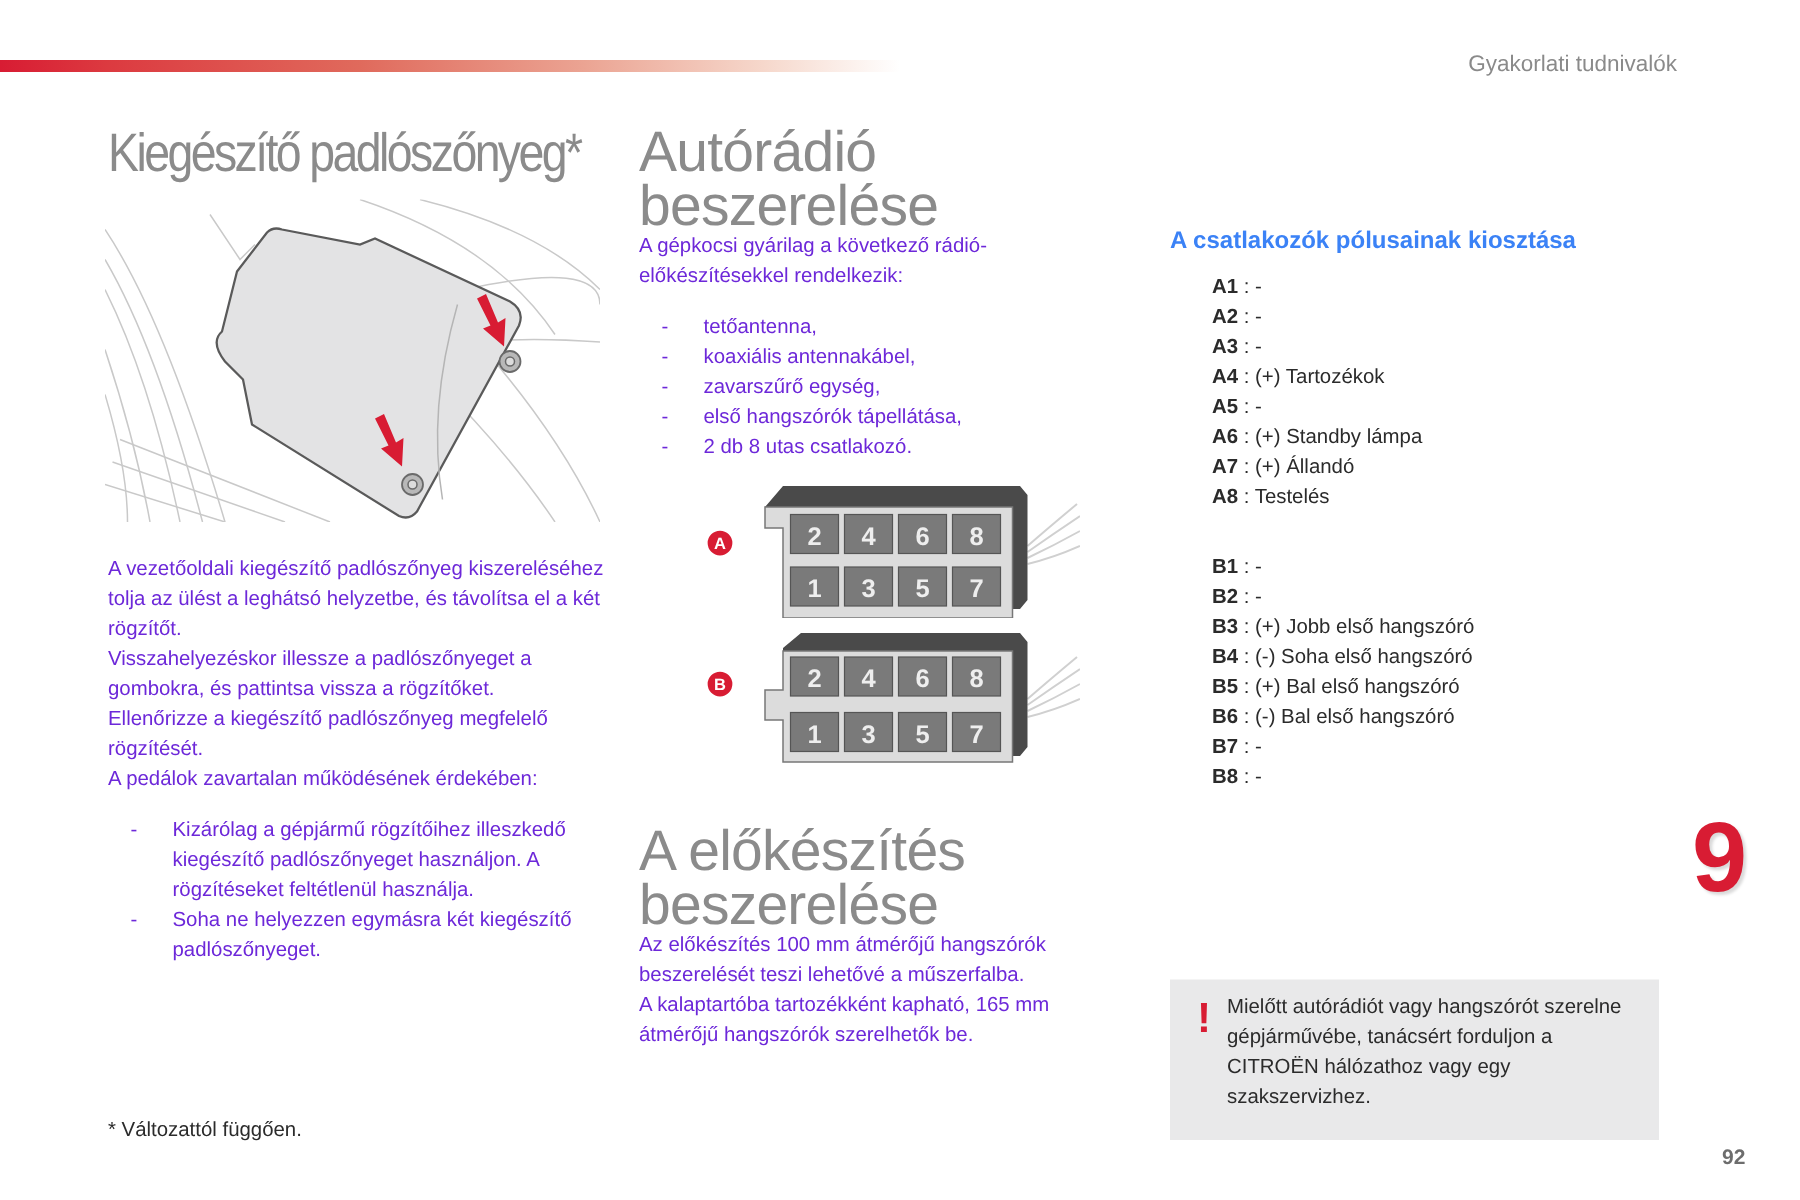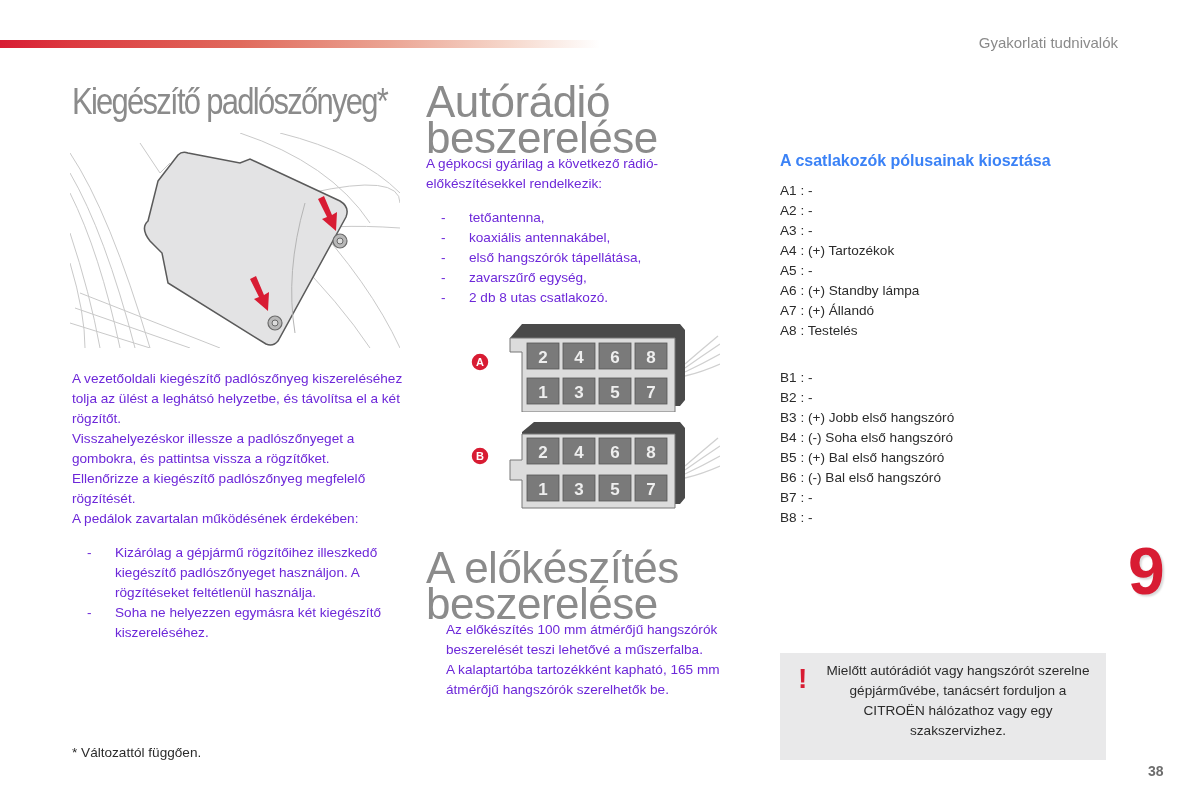--- a/index.html
+++ b/index.html
@@ -12,37 +12,37 @@
   .top-bar {
     position: absolute; left: 0; top: 40px; width: 600px; height: 8px;
     background: linear-gradient(to right, #d81c33 0%, #dc3a40 12%, #e06a5c 40%, #eba493 65%, #f6d8cc 85%, rgba(255,255,255,0) 100%);
   }
   .section-title {
     position: absolute; right: 82px; top: 34px;
     font-size: 15px; color: #8a8a8a;
   }
   .h-big {
     position: absolute; color: #8b8b8b; font-weight: normal;
-    font-size: 44px; line-height: 36px; margin: 0; letter-spacing: -0.5px;
+    font-size: 38px; line-height: 36px; margin: 0; letter-spacing: -0.5px;
   }
   .h-narrow { font-size: 36px; letter-spacing: -2px; transform: scaleX(0.86); transform-origin: left top; white-space: nowrap; }
   .body-text { position: absolute; font-size: 13.6px; line-height: 20px; color: #6d28d9; }
   .body-text p { margin: 0; }
   .dash-list { list-style: none; margin: 14px; padding: 0; }
   .dash-list li { position: relative; padding-left: 29px; }
   .dash-list li::before { content: "-"; position: absolute; left: 1px; top: 0; }
   .pin-list { position: absolute; left: 780px; font-size: 13.6px; line-height: 20px; }
-  .pin-list .pin b { font-weight: normal; }
+  .pin-list .pin b { font-weight: bold; margin-left: 28px; }
   .pin-title { position: absolute; left: 780px; top: 152px; font-size: 16px; font-weight: bold; color: #3b82f6; }
   .warn-box {
     position: absolute; left: 780px; top: 653px; width: 326px; height: 107px;
     background: #e9e9ea;
   }
   .warn-icon { position: absolute; left: 18px; top: 12px; color: #d81c33; font-size: 28px; font-weight: bold; line-height: 28px; }
-  .warn-text { position: absolute; left: 38px; top: 8px; width: 280px; font-size: 13.6px; line-height: 20px; color: #2b2b2b; text-align: center; }
+  .warn-text { position: absolute; left: 38px; top: 8px; width: 280px; font-size: 13.6px; line-height: 20px; color: #2b2b2b; }
   .chapter-num {
     position: absolute; left: 1128px; top: 536px; font-size: 66px; font-weight: bold;
     color: #d81c33; line-height: 70px; text-shadow: 2px 2px 2px rgba(0,0,0,0.15);
   }
   .page-num { position: absolute; left: 1148px; top: 763px; font-size: 14px; font-weight: bold; color: #6d6d6d; }
   .footnote { position: absolute; left: 72px; top: 745px; font-size: 13.6px; color: #2b2b2b; }
   .diagram { position: absolute; }
 </style>
 </head>
 <body>
@@ -84,38 +84,38 @@
   </g>
 </svg>
 
 <div class="body-text" style="left:72px; top:369px; width:340px;">
   <p>A vezetőoldali kiegészítő padlószőnyeg kiszereléséhez tolja az ülést a leghátsó helyzetbe, és távolítsa el a két rögzítőt.</p>
   <p>Visszahelyezéskor illessze a padlószőnyeget a gombokra, és pattintsa vissza a rögzítőket.</p>
   <p>Ellenőrizze a kiegészítő padlószőnyeg megfelelő rögzítését.</p>
   <p>A pedálok zavartalan működésének érdekében:</p>
   <ul class="dash-list">
     <li>Kizárólag a gépjármű rögzítőihez illeszkedő kiegészítő padlószőnyeget használjon. A rögzítéseket feltétlenül használja.</li>
-    <li>Soha ne helyezzen egymásra két kiegészítő kiszereléséhez.</li>
+    <li>Soha ne helyezzen egymásra két kiegészítő padlószőnyeget.</li>
   </ul>
 </div>
 
 <div class="footnote">* Változattól függően.</div>
 
 <h2 class="h-big" style="left:426px; top:84px;">
   <span>Autórádió</span><br>
   <span>beszerelése</span>
 </h2>
 
 <div class="body-text" style="left:426px; top:154px; width:300px;">
   <p>A gépkocsi gyárilag a következő rádió-előkészítésekkel rendelkezik:</p>
   <ul class="dash-list">
     <li>tetőantenna,</li>
     <li>koaxiális antennakábel,</li>
+    <li>zavarszűrő egység,</li>
     <li>első hangszórók tápellátása,</li>
-    <li>zavarszűrő egység,</li>
     <li>2 db 8 utas csatlakozó.</li>
   </ul>
 </div>
 
 <svg class="diagram" style="left:470px; top:316px;" width="250" height="96" viewBox="0 0 250 96">
   <g>
     <circle cx="10" cy="46" r="9" fill="#d81c33" stroke="#fff" stroke-width="1.5"></circle>
     <text x="10" y="50" font-size="11" font-weight="bold" fill="#fff" text-anchor="middle" font-family="Liberation Sans, sans-serif">A</text>
   </g>
   <g stroke="#d0d0d0" stroke-width="1.3" fill="none">
@@ -181,21 +181,21 @@
     <text x="145" y="77">5</text>
     <text x="181" y="77">7</text>
   </g>
 </svg>
 
 <h2 class="h-big" style="left:426px; top:550px;">
   <span>A előkészítés</span><br>
   <span>beszerelése</span>
 </h2>
 
-<div class="body-text" style="left:446px; top:620px; width:320px;">
+<div class="body-text" style="left:426px; top:620px; width:320px;">
   <p>Az előkészítés 100 mm átmérőjű hangszórók beszerelését teszi lehetővé a műszerfalba.</p>
   <p>A kalaptartóba tartozékként kapható, 165 mm átmérőjű hangszórók szerelhetők be.</p>
 </div>
 
 <div class="pin-title">A csatlakozók pólusainak kiosztása</div>
 
 <div class="pin-list" style="top:181px;">
   <div class="pin"><b>A1</b><span> : -</span></div>
   <div class="pin"><b>A2</b><span> : -</span></div>
   <div class="pin"><b>A3</b><span> : -</span></div>
@@ -217,13 +217,13 @@
   <div class="pin"><b>B8</b><span> : -</span></div>
 </div>
 
 <div class="chapter-num">9</div>
 
 <div class="warn-box">
   <span class="warn-icon">!</span>
   <div class="warn-text">Mielőtt autórádiót vagy hangszórót szerelne gépjárművébe, tanácsért forduljon a CITROËN hálózathoz vagy egy szakszervizhez.</div>
 </div>
 
-<div class="page-num">38</div>
+<div class="page-num">92</div>
 
 </body></html>

